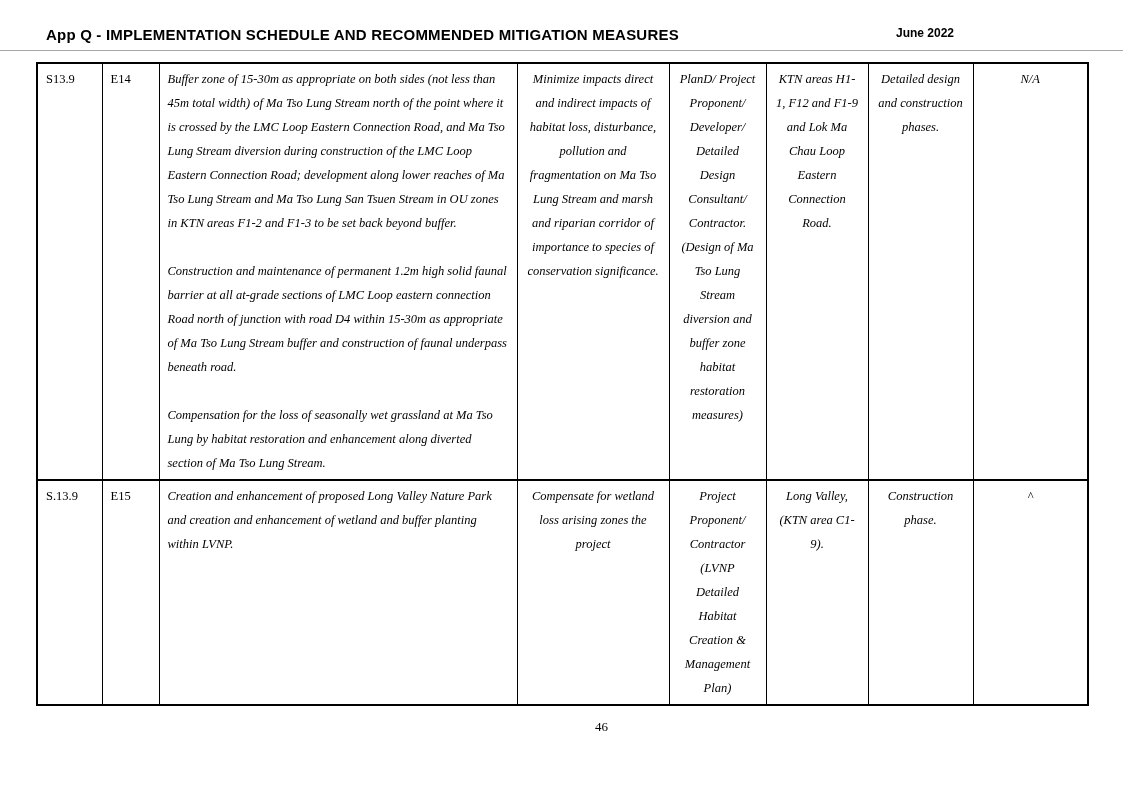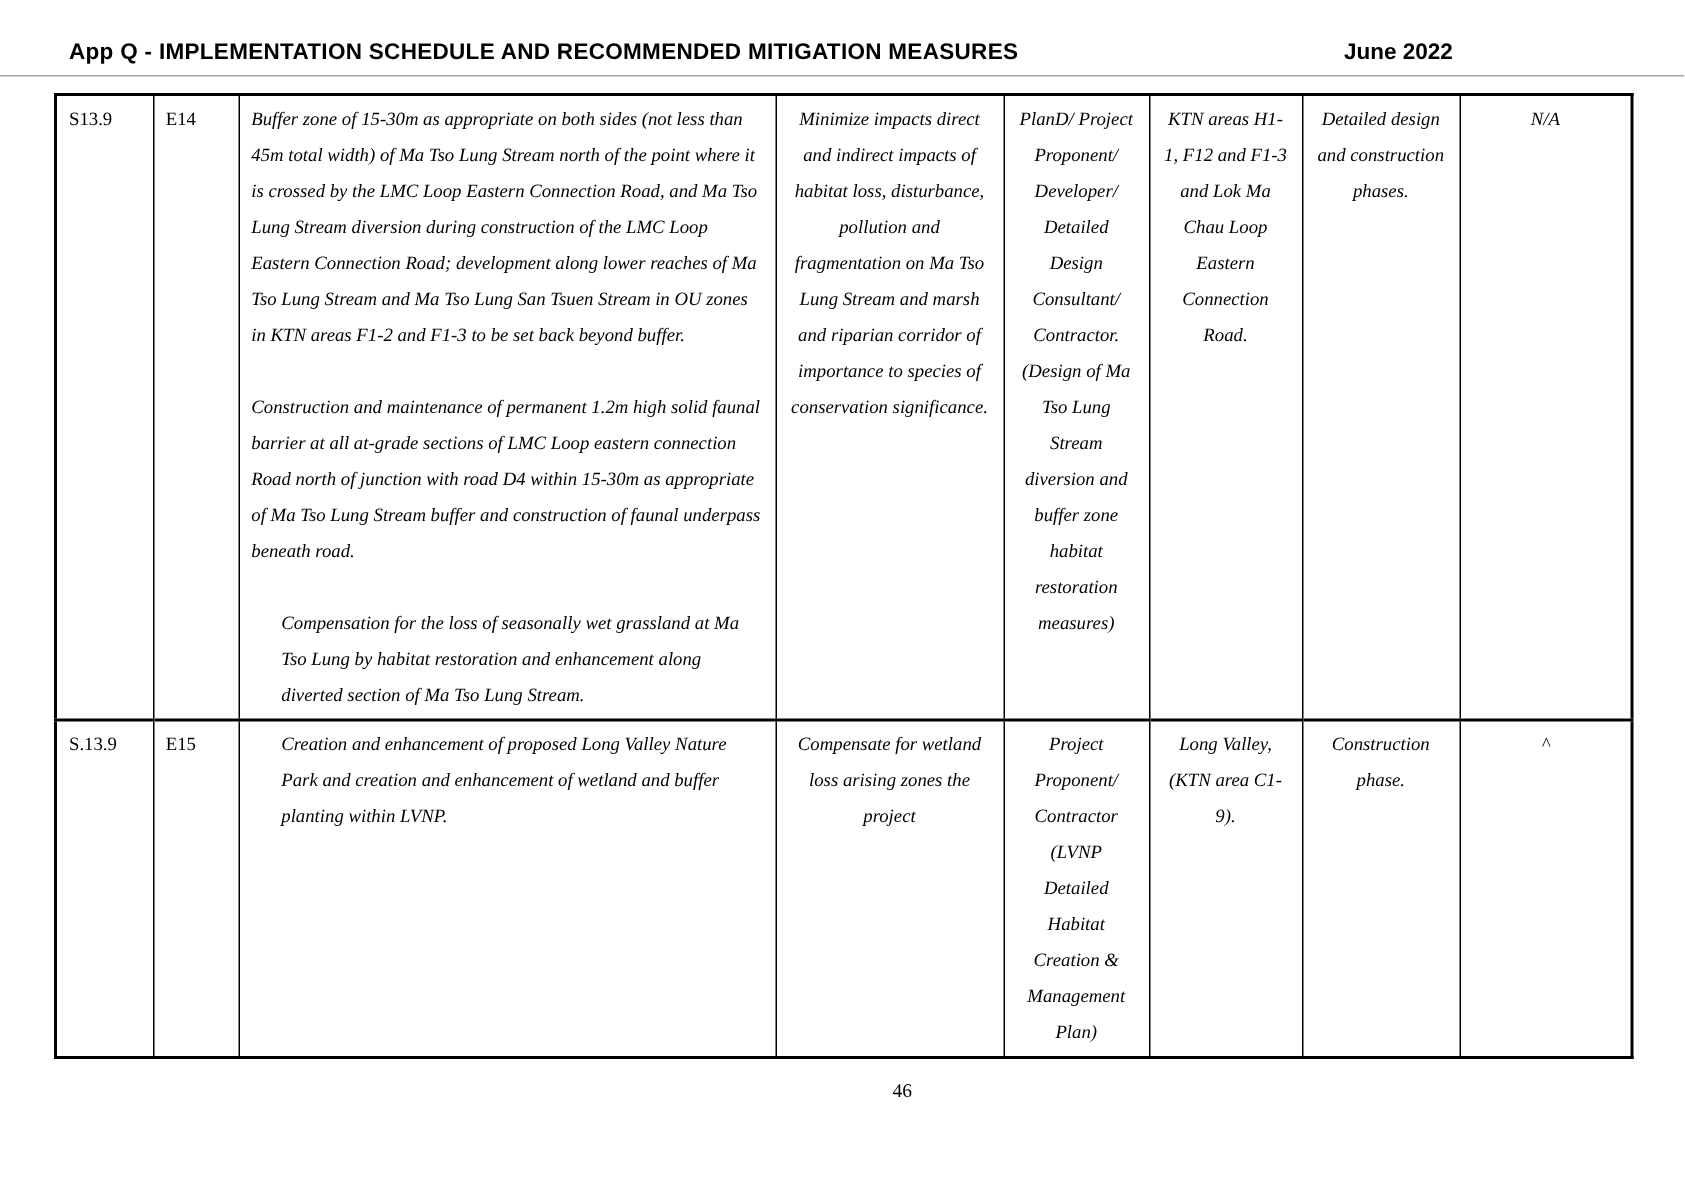--- a/index.html
+++ b/index.html
@@ -26,21 +26,21 @@
     letter-spacing: 0.2px;
     white-space: nowrap;
     color: #000000;
   }
   .hdr-date {
     position: absolute;
     left: 896px;
     top: 26px;
     font-family: "Liberation Sans", sans-serif;
     font-weight: bold;
-    font-size: 15px;
+    font-size: 12px;
     white-space: nowrap;
     color: #000000;
   }
   .hdr-rule {
     position: absolute;
     left: 0;
     top: 50px;
     width: 1123px;
     height: 1px;
     background: #a6a6a6;
@@ -74,21 +74,20 @@
   td.c-left { text-align: left; }
   td.c-center { text-align: center; font-style: italic; }
   tr.r1 { height: 405px; }
   tr.r2 { height: 172px; }
   td.c-measure p {
     margin: 0 0 24px 0;
     font-style: italic;
   }
   td.c-measure p:last-child {
     margin-bottom: 0;
-    margin-left: 20px;
   }
   
   .footer {
     position: absolute;
     left: 0;
     top: 719px;
     width: 1123px;
     text-align: center;
     font-family: "Liberation Serif", serif;
     font-size: 13px;
@@ -120,21 +119,21 @@
       <tr class="r1">
         <td class="c-left">S13.9</td>
         <td class="c-left">E14</td>
         <td class="c-left c-measure">
           <p>Buffer zone of 15-30m as appropriate on both sides (not less than 45m total width) of Ma Tso Lung Stream north of the point where it is crossed by the LMC Loop Eastern Connection Road, and Ma Tso Lung Stream diversion during construction of the LMC Loop Eastern Connection Road; development along lower reaches of Ma Tso Lung Stream and Ma Tso Lung San Tsuen Stream in OU zones in KTN areas F1-2 and F1-3 to be set back beyond buffer.</p>
           <p>Construction and maintenance of permanent 1.2m high solid faunal barrier at all at-grade sections of LMC Loop eastern connection Road north of junction with road D4 within 15-30m as appropriate of Ma Tso Lung Stream buffer and construction of faunal underpass beneath road.</p>
           <p>Compensation for the loss of seasonally wet grassland at Ma Tso Lung by habitat restoration and enhancement along diverted section of Ma Tso Lung Stream.</p>
         </td>
         <td class="c-center">Minimize impacts direct and indirect impacts of habitat loss, disturbance, pollution and fragmentation on Ma Tso Lung Stream and marsh and riparian corridor of importance to species of conservation significance.</td>
         <td class="c-center">PlanD/ Project Proponent/ Developer/ Detailed Design Consultant/ Contractor. (Design of Ma Tso Lung Stream diversion and buffer zone habitat restoration measures)</td>
-        <td class="c-center">KTN areas H1-1, F12 and F1-3 and Lok Ma Chau Loop Eastern Connection Road.</td>
+        <td class="c-center">KTN areas H1-1, F12 and F1-9 and Lok Ma Chau Loop Eastern Connection Road.</td>
         <td class="c-center">Detailed design and construction phases.</td>
         <td class="c-center">N/A</td>
       </tr>
       <tr class="r2">
         <td class="c-left">S.13.9</td>
         <td class="c-left">E15</td>
         <td class="c-left c-measure">
           <p>Creation and enhancement of proposed Long Valley Nature Park and creation and enhancement of wetland and buffer planting within LVNP.</p>
         </td>
         <td class="c-center">Compensate for wetland loss arising zones the project</td>

